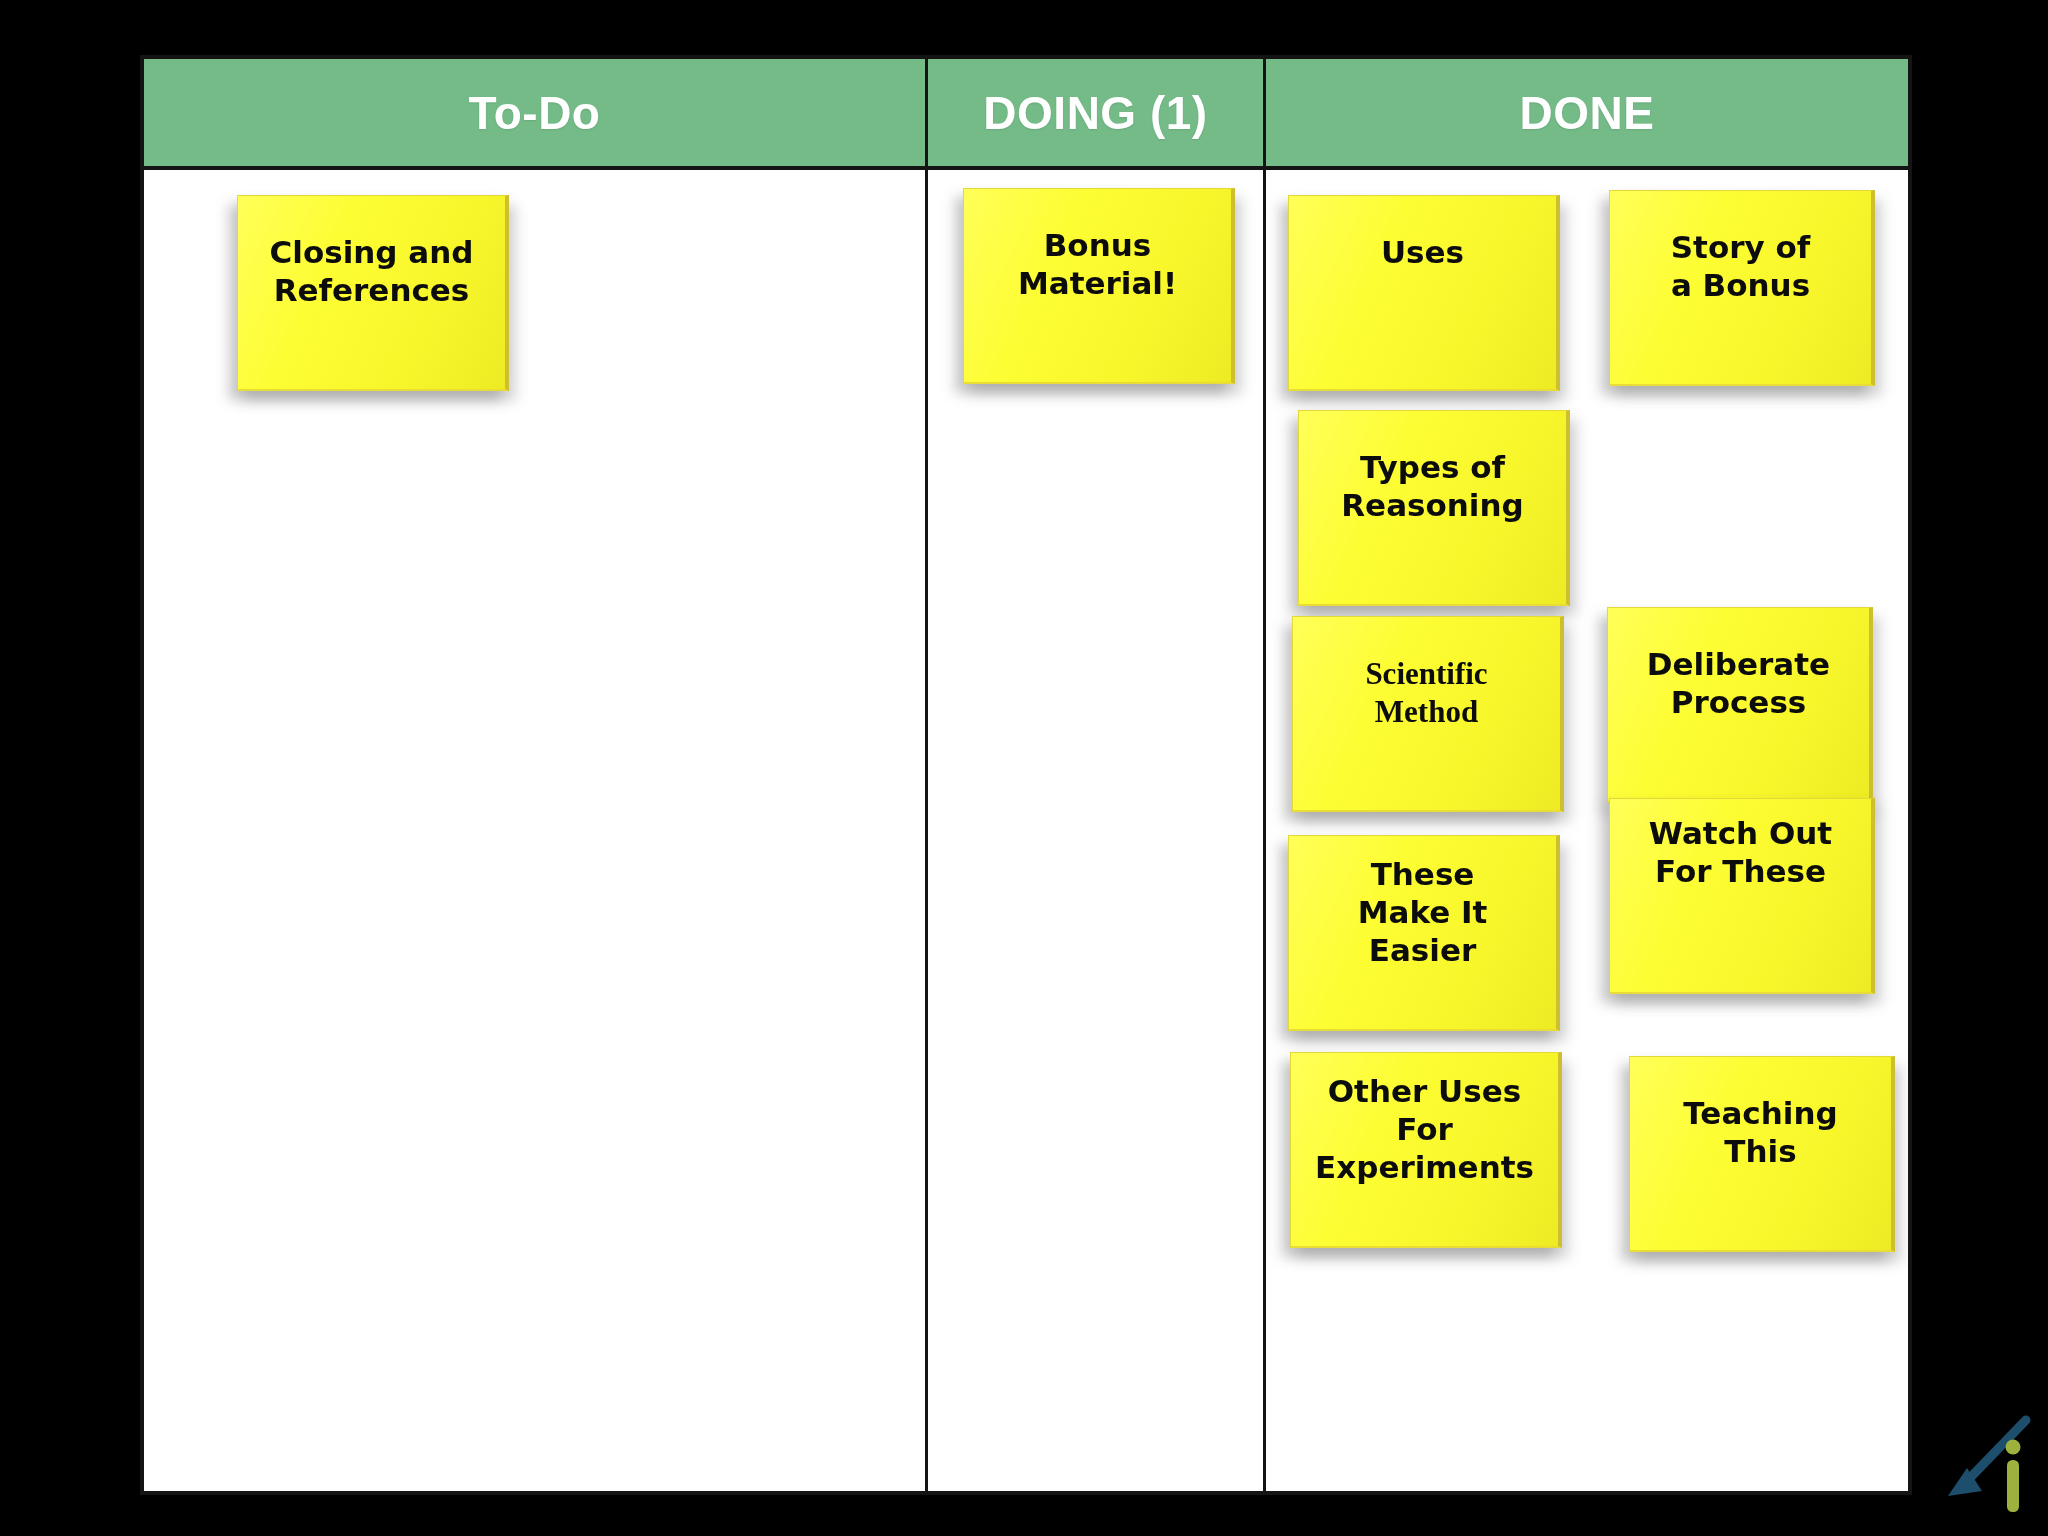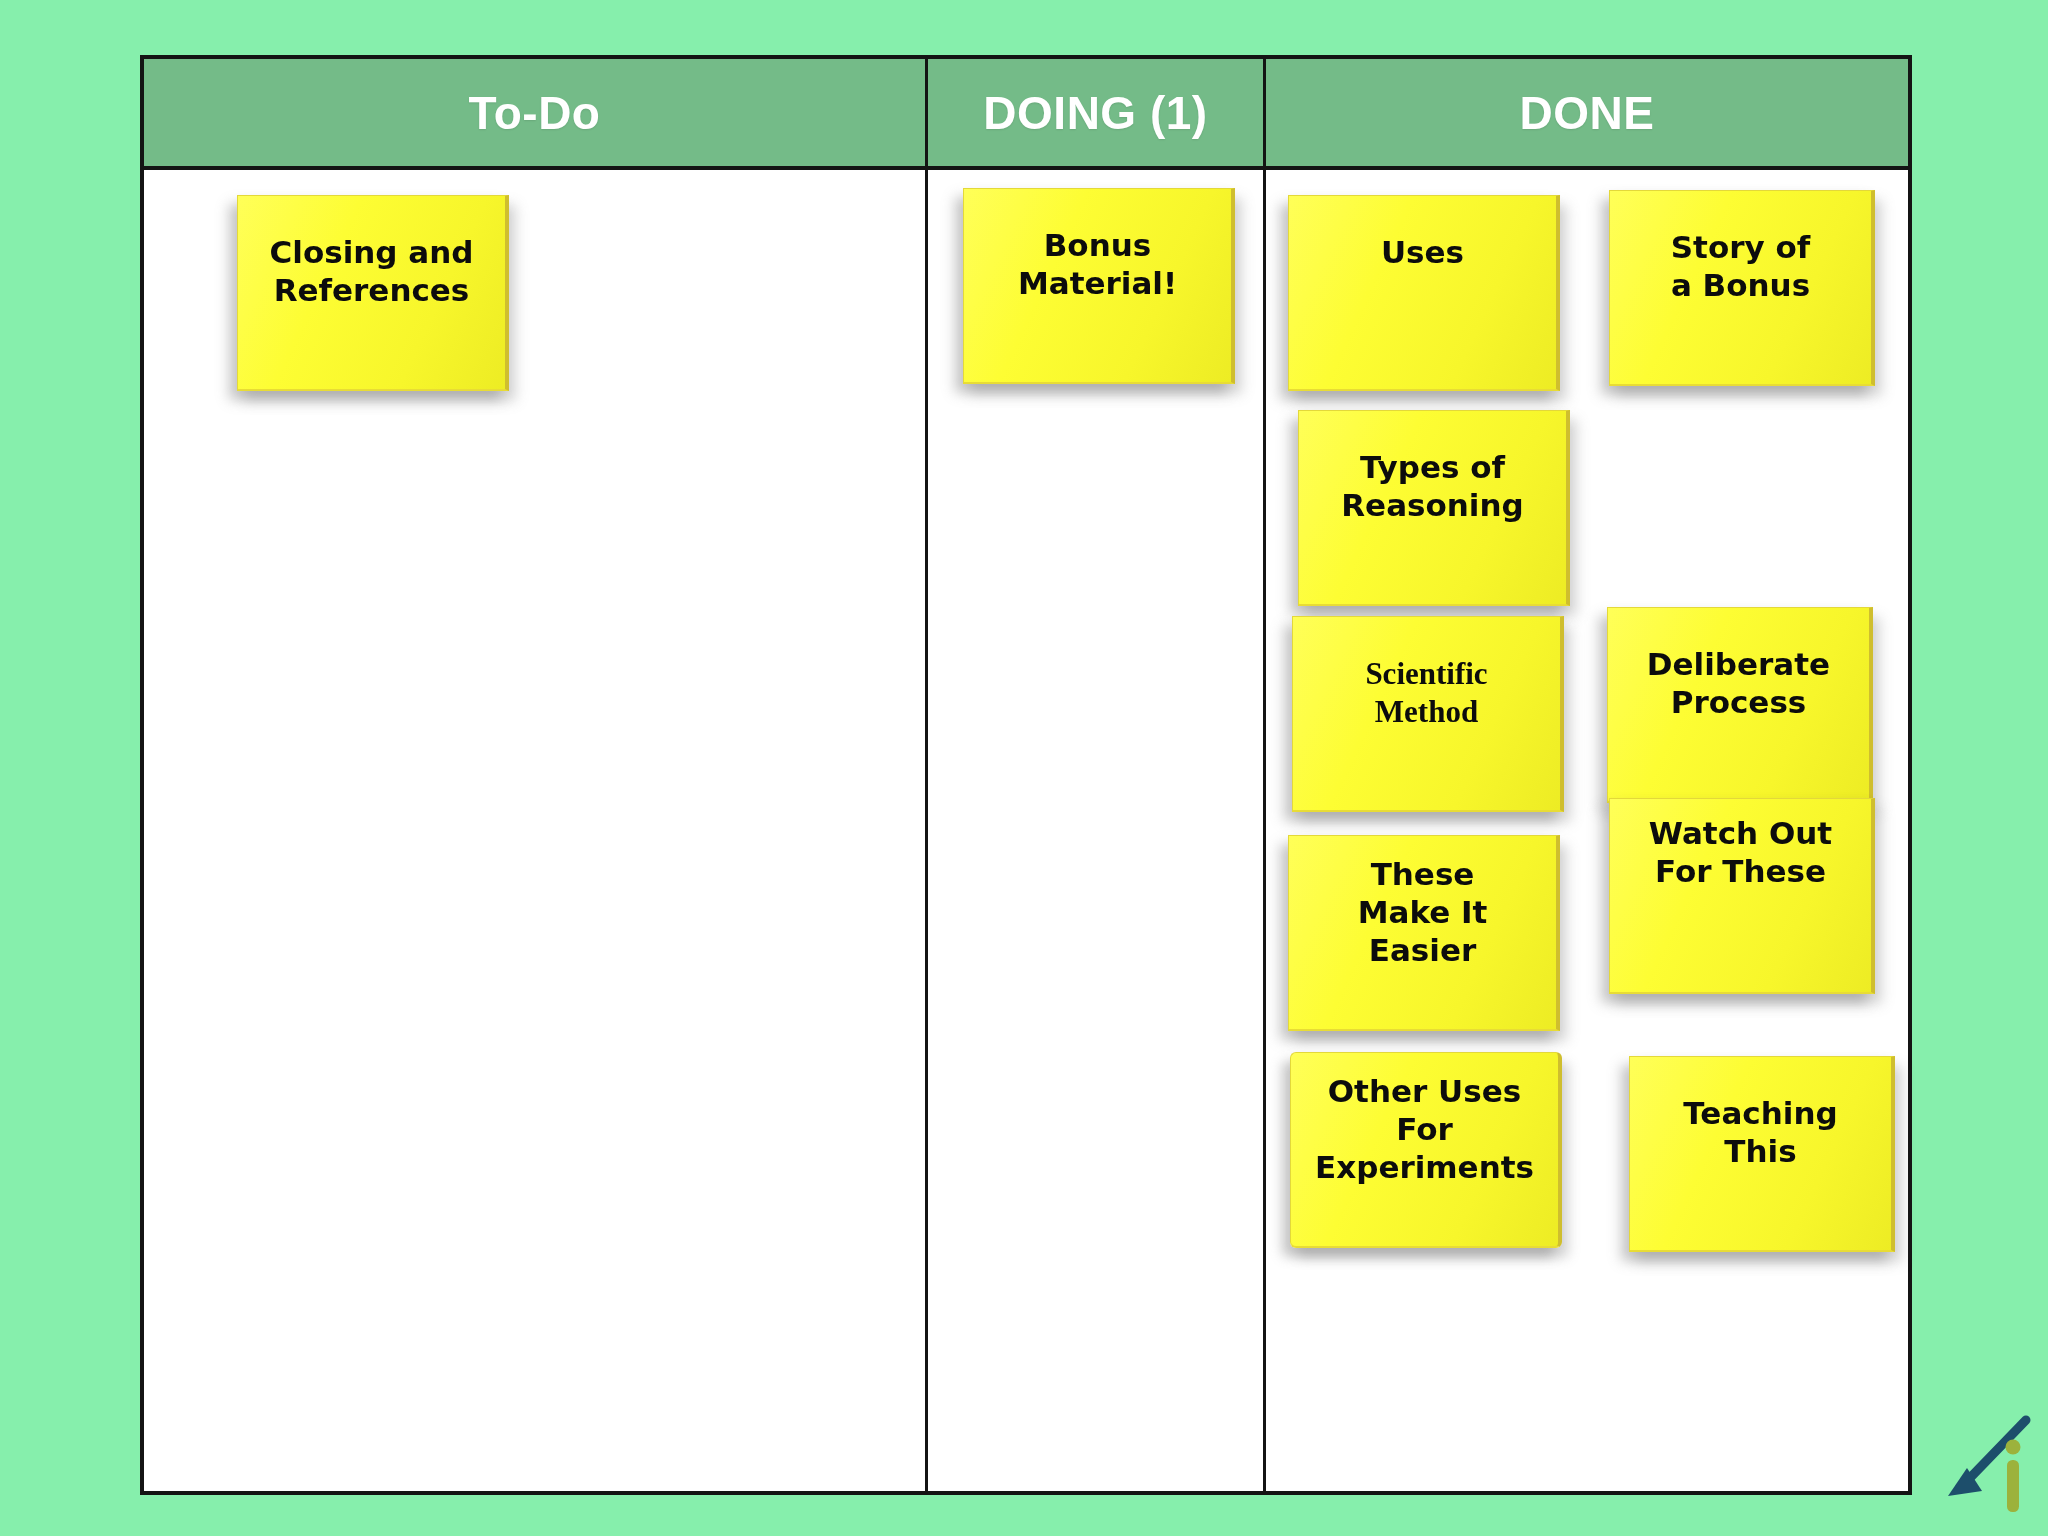--- a/index.html
+++ b/index.html
@@ -8,21 +8,21 @@
     --note-text: #0c0c0c;
     --logo-teal: #1d4e6b;
     --logo-green: #9cb23c;
   }
   * { margin: 0; padding: 0; box-sizing: border-box; }
   html, body { background: #ffffff; }
   #canvas {
     position: relative;
     width: 2048px;
     height: 1536px;
-    background: #86efac;
+    background: #000000;
     overflow: hidden;
     font-family: "Liberation Sans", sans-serif;
   }
   
   .board {
     position: absolute;
     left: 140px;
     top: 55px;
     width: 1772px;
     height: 1440px;
@@ -79,21 +79,21 @@
   .n-todo-1  { left: 61px;  top: 25px; margin-left: 32px;  }
   .n-doing-1 { left: 35px;  top: 18px;  }
   .n-done-l1 { left: 22px;  top: 25px;  }
   .n-done-r1 { left: 343px; top: 20px;  width: 266px; }
   .n-done-l2 { left: 24px;  top: 240px; margin-left: 8px; }
   .n-done-r2 { left: 343px; top: 230px; width: 266px; }
   .n-done-l3 { left: 26px;  top: 446px; font-family: Liberation Serif, serif; }
   .n-done-r3 { left: 341px; top: 437px; width: 266px; }
   .n-done-l4 { left: 22px;  top: 665px; }
   .n-done-r4 { left: 343px; top: 628px; width: 266px; padding-top: 16px; }
-  .n-done-l5 { left: 24px;  top: 882px; border-radius: 6px; }
+  .n-done-l5 { left: 24px;  top: 882px; }
   .n-done-r5 { left: 363px; top: 886px; width: 266px; }
   
   .logo {
     position: absolute;
     left: 1942px;
     top: 1412px;
     width: 100px;
     height: 120px;
   }
 </style>

